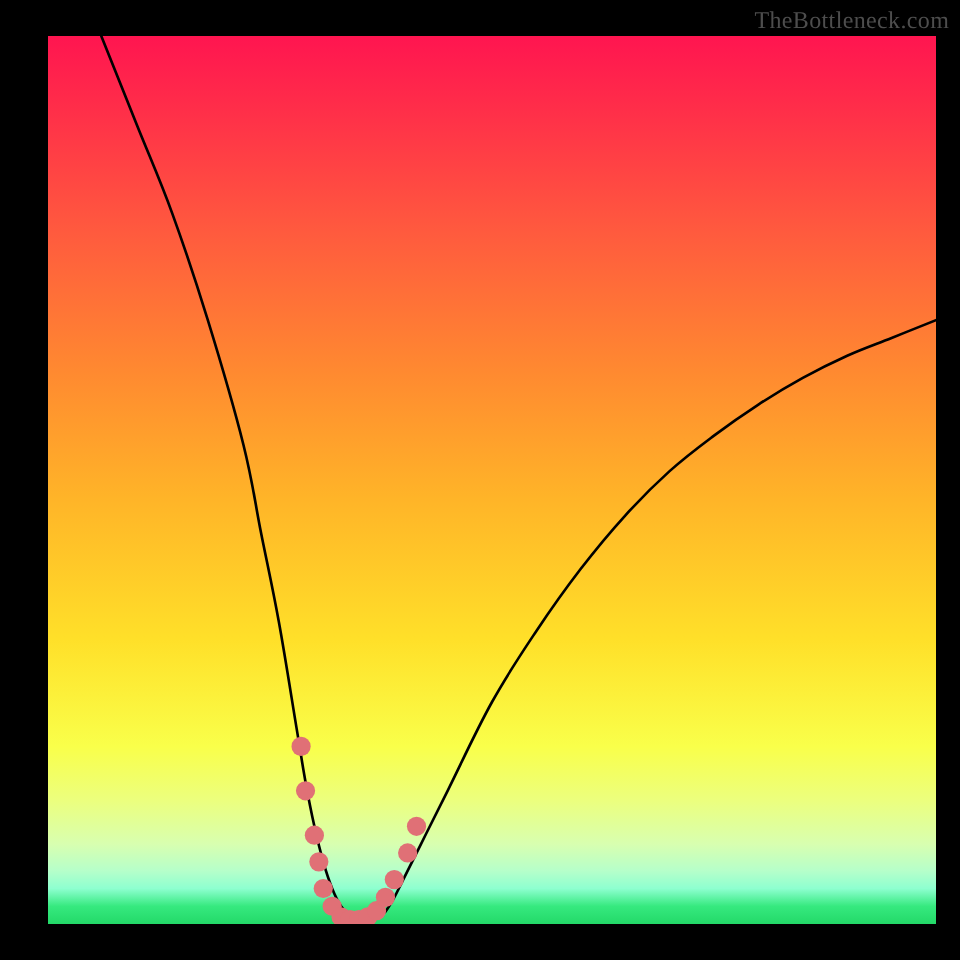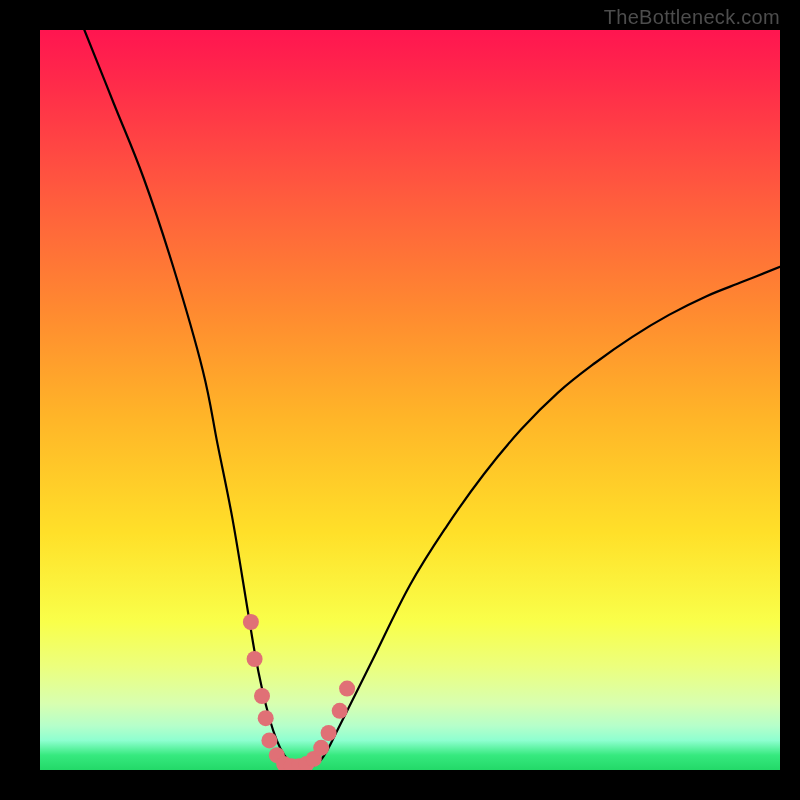--- a/index.html
+++ b/index.html
@@ -37,26 +37,27 @@
       #d8ffb0 91%,
       #b6ffca 94%,
       #8effd0 96%,
       #36e97f 98%,
       #23d968 100%
     );
   }
   .watermark {
     position: absolute;
     top: 6px;
-    right: 20px;
+    right: 9px;
     color: #4d4d4d;
     font-size: 20px;
     font-weight: 500;
     letter-spacing: 0.3px;
     user-select: none;
+    font-family: Liberation Serif, serif;
   }
   svg.overlay {
     position: absolute;
     left: 0;
     top: 0;
     width: 740px;
     height: 740px;
   }
   .curve {
     fill: none;

